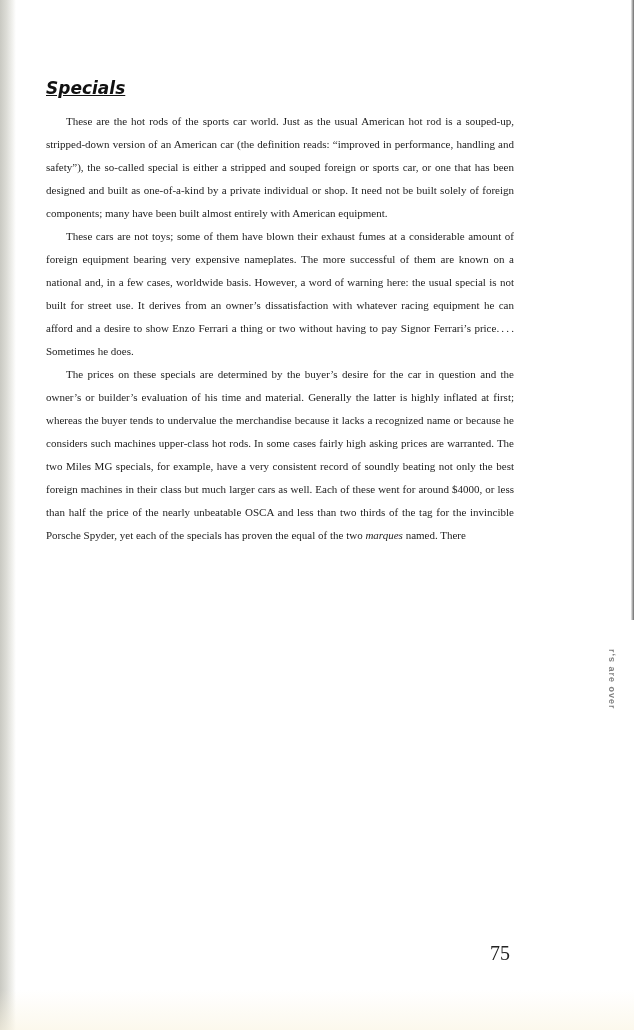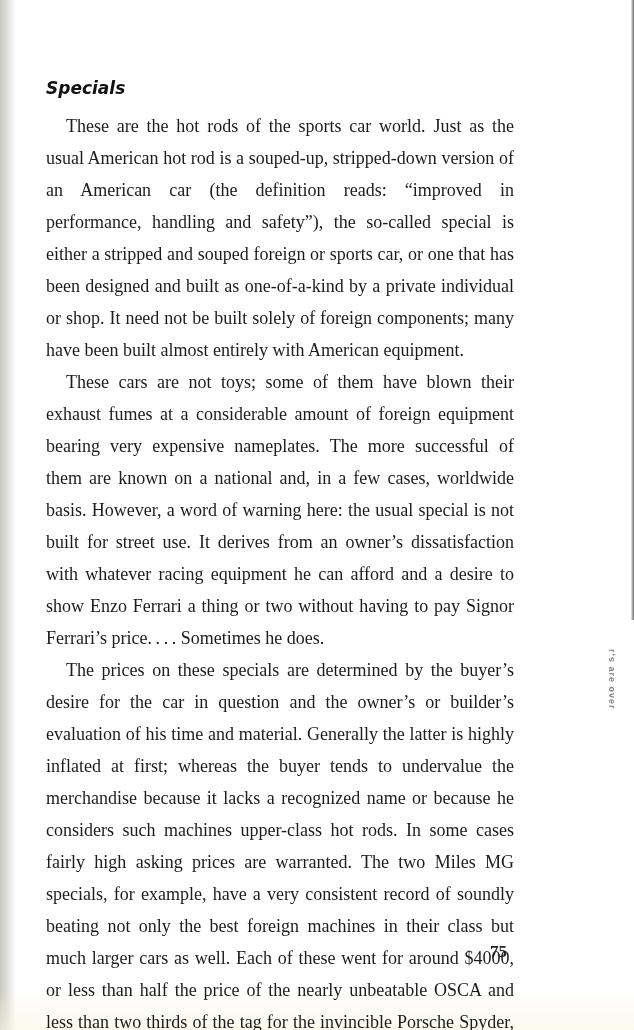--- a/index.html
+++ b/index.html
@@ -53,37 +53,38 @@
       top: 70px;
       width: 468px;
     }
     .section-heading {
       font-family: "DejaVu Sans", "Liberation Sans", sans-serif;
       font-weight: bold;
       font-style: italic;
       font-size: 17px;
       margin: 8px 0 12px 0;
       color: #111;
+      text-decoration: underline;
     }
     .para {
-      font-size: 18px;
-      line-height: 32px;
+      font-size: 11px;
+      line-height: 23px;
       text-align: justify;
       text-indent: 20px;
       margin: 0;
       hyphens: none;
     }
     .para em {
     }
     .page-number {
       position: absolute;
       left: 490px;
       top: 942px;
-      font-size: 17px;
-      font-weight: bold;
+      font-size: 20px;
+      font-weight: normal;
       color: #222;
     }
   </style>
 </head>
 <body>
 
 <div class="gutter-shadow"></div>
 <div class="right-edge"></div>
 <div class="bottom-tint"></div>
 

